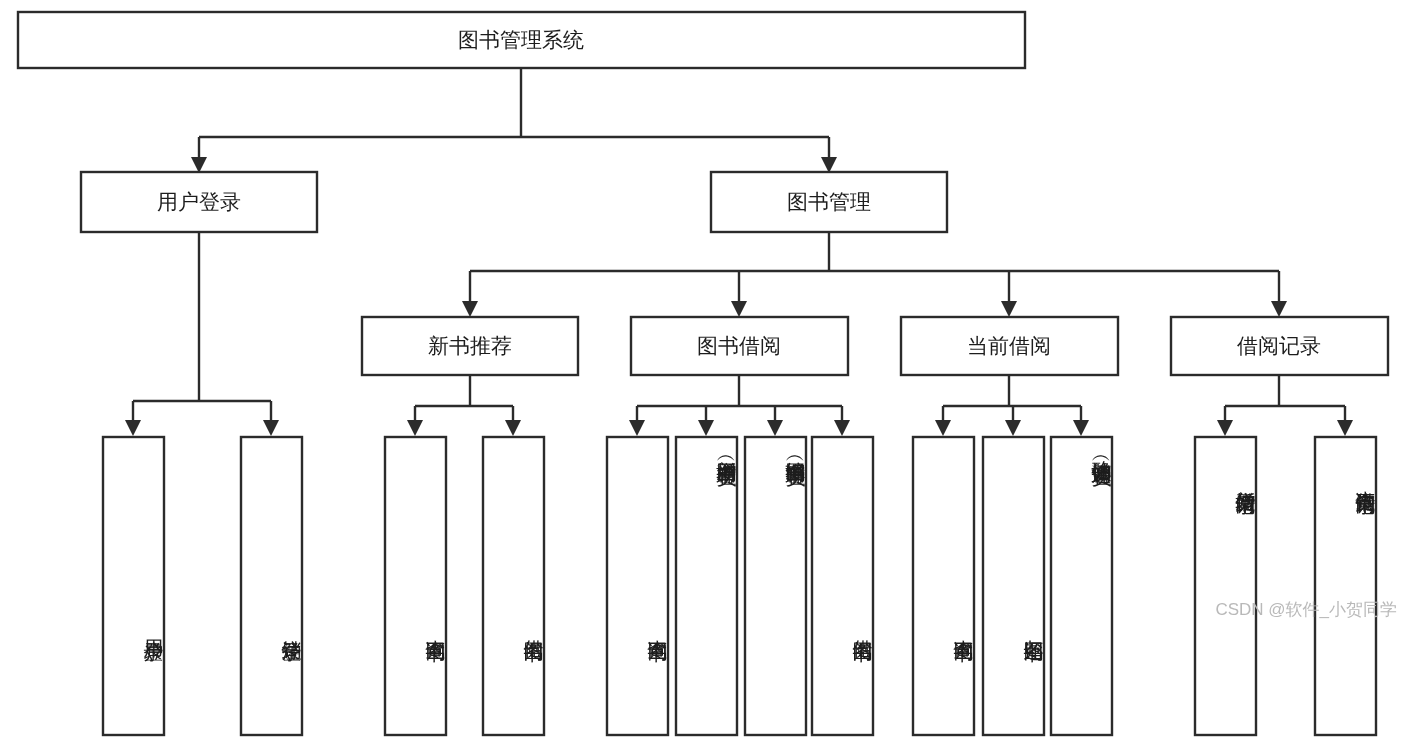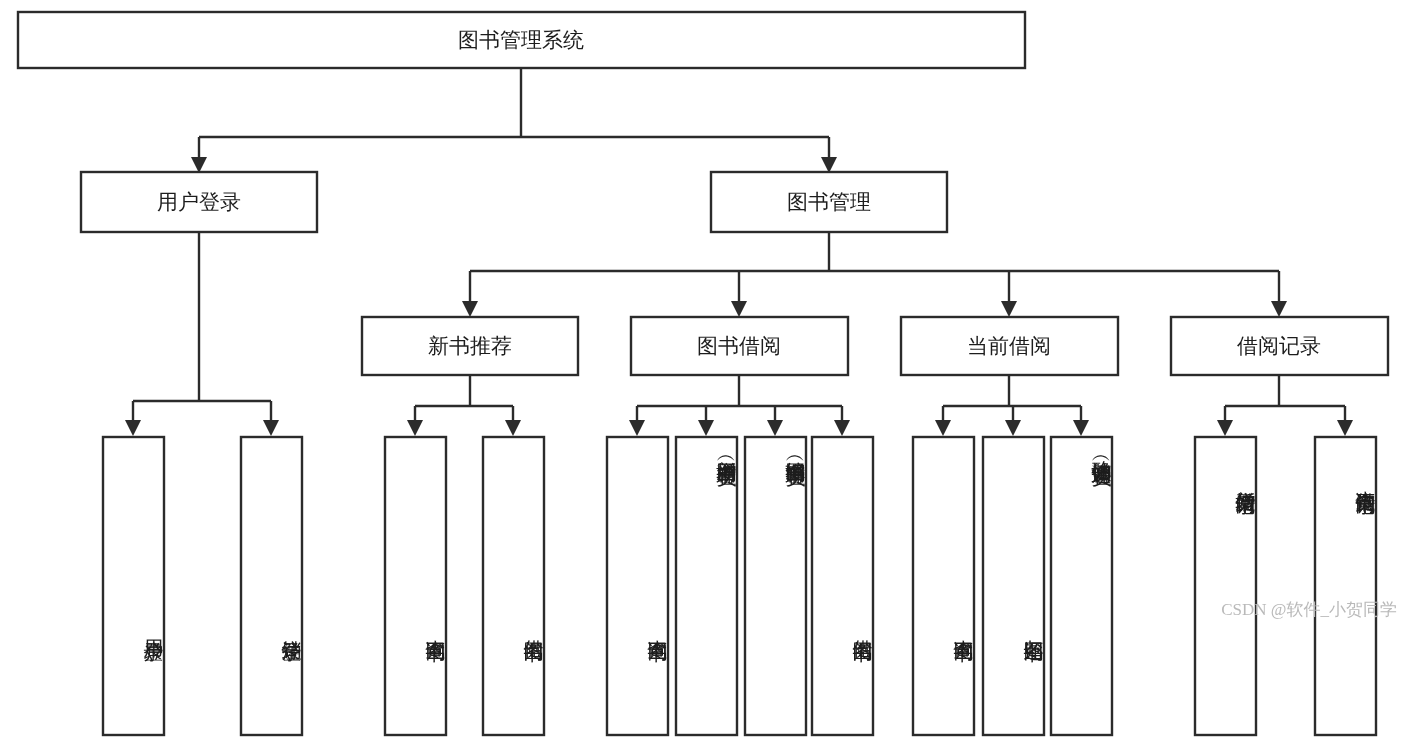--- a/index.html
+++ b/index.html
@@ -56,21 +56,21 @@
     color: #1d1d1d;
     letter-spacing: 1px;
     white-space: nowrap;
     text-align: start;
     pointer-events: none;
   }
   .watermark {
     position: absolute;
     right: 8px;
     bottom: 4px;
-    font-family: Liberation Serif, serif;
+    font-family: Liberation Sans, sans-serif;
     font-size: 17px;
     color: #b9b9b9;
     white-space: nowrap;
   }
 </style>
 </head>
 <body>
 
 <div id="diagram-root">
 

